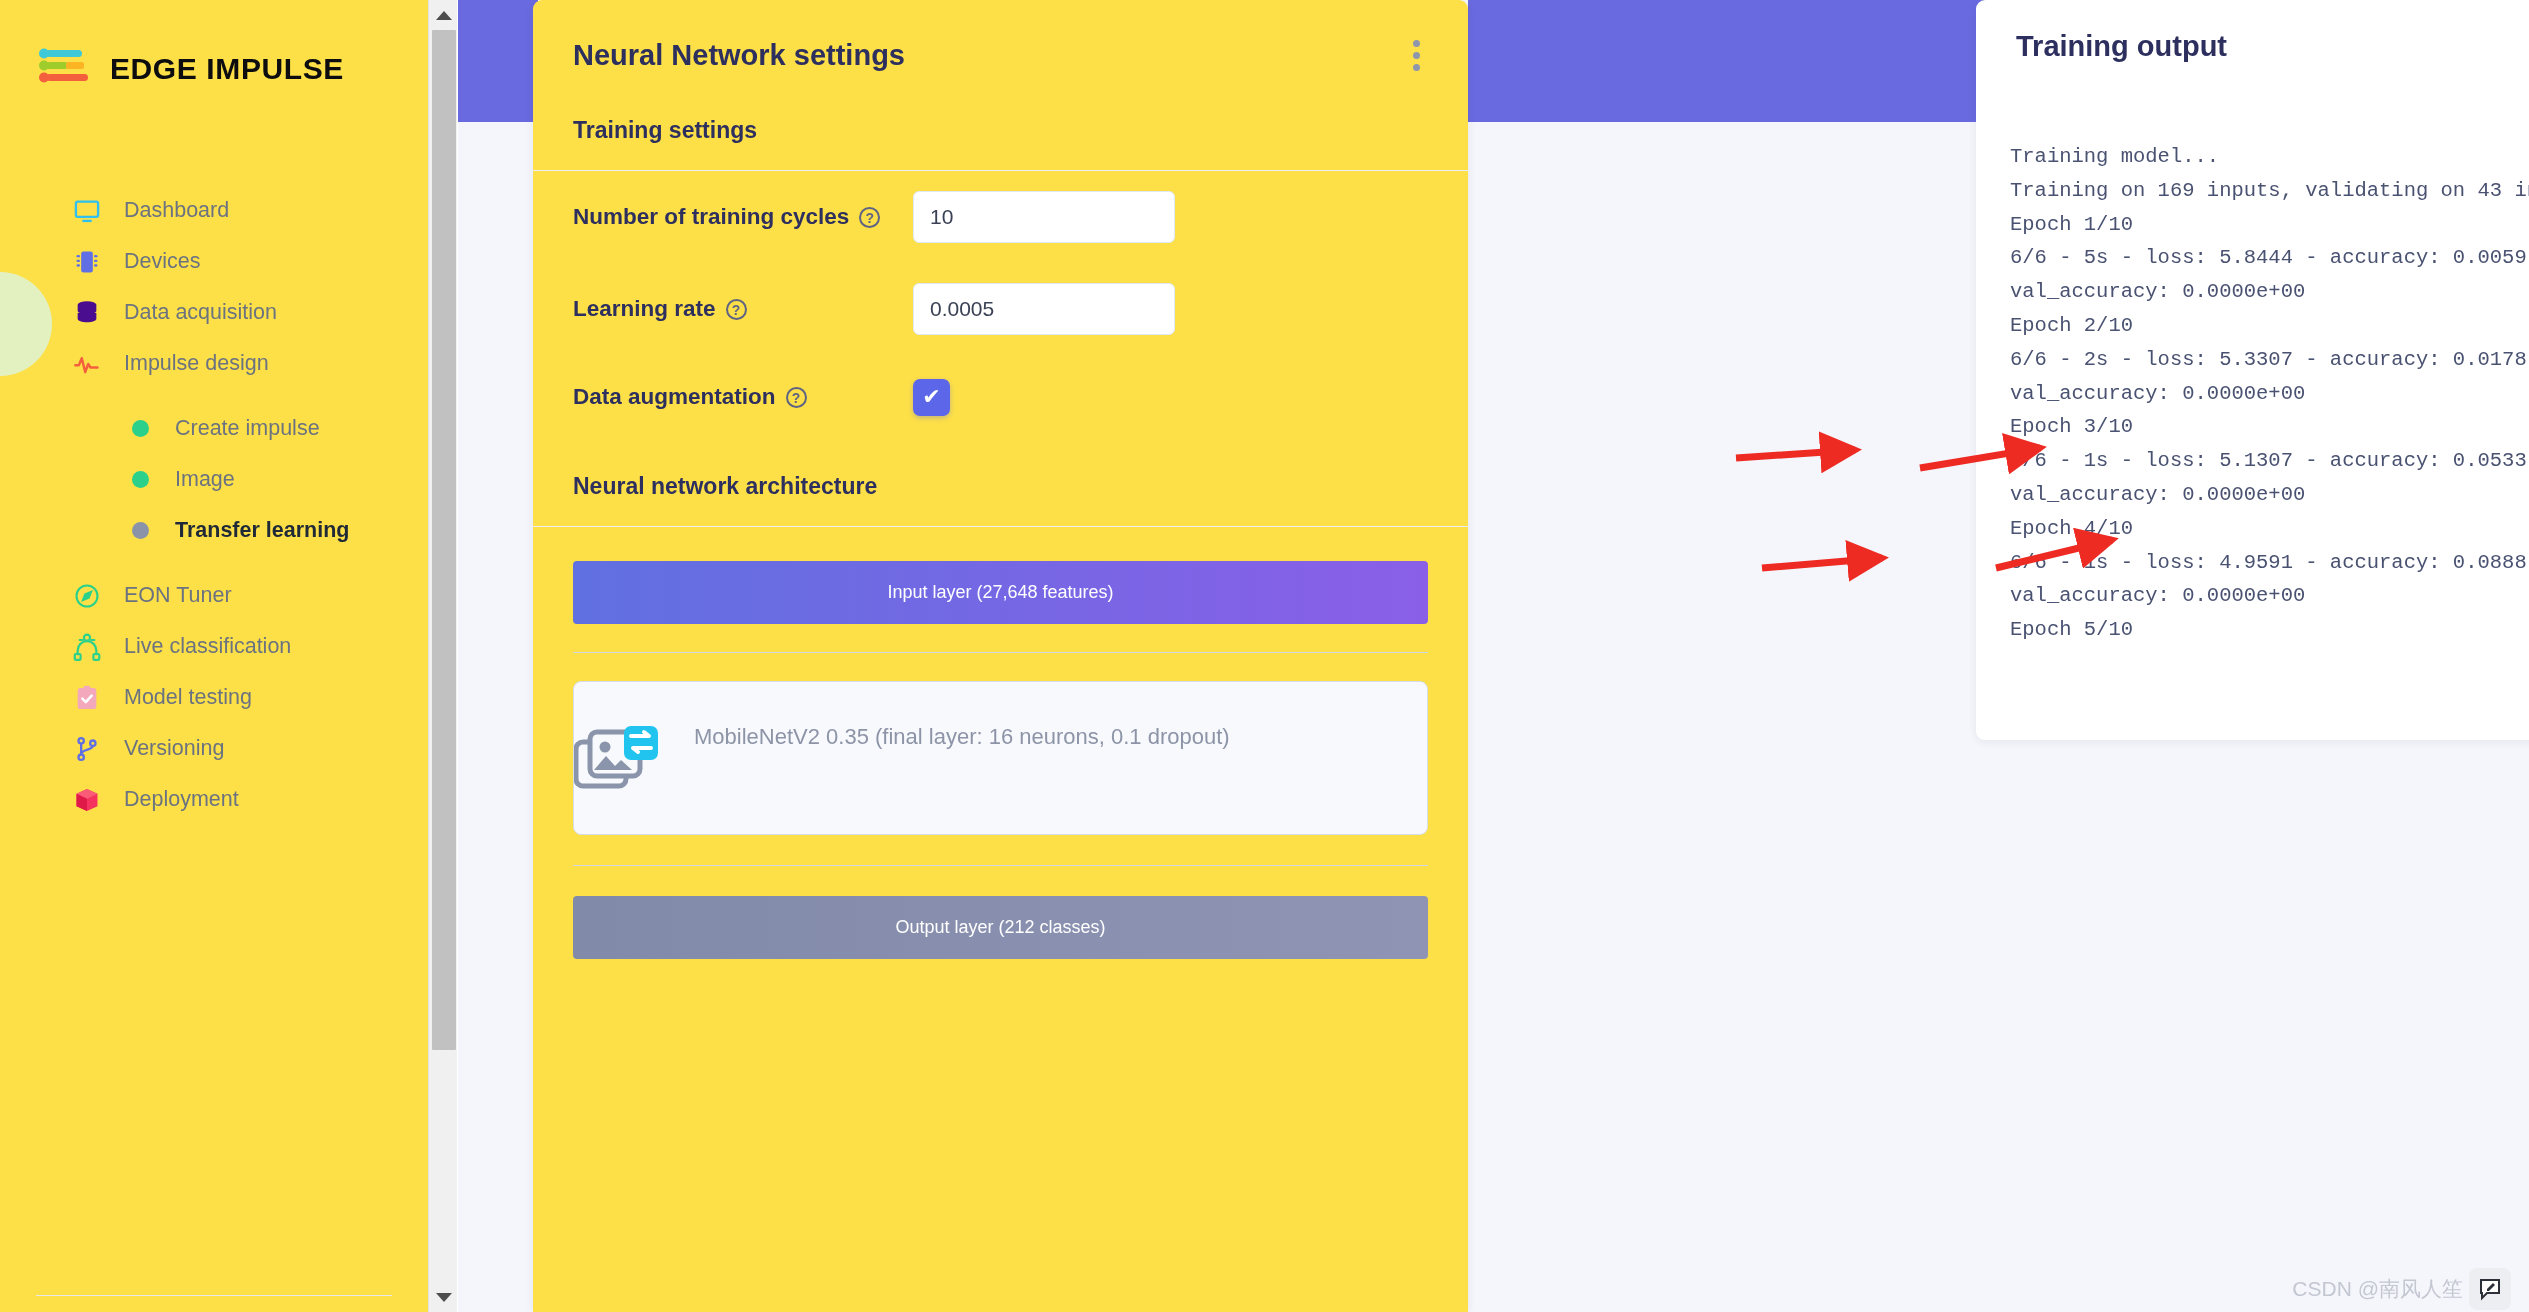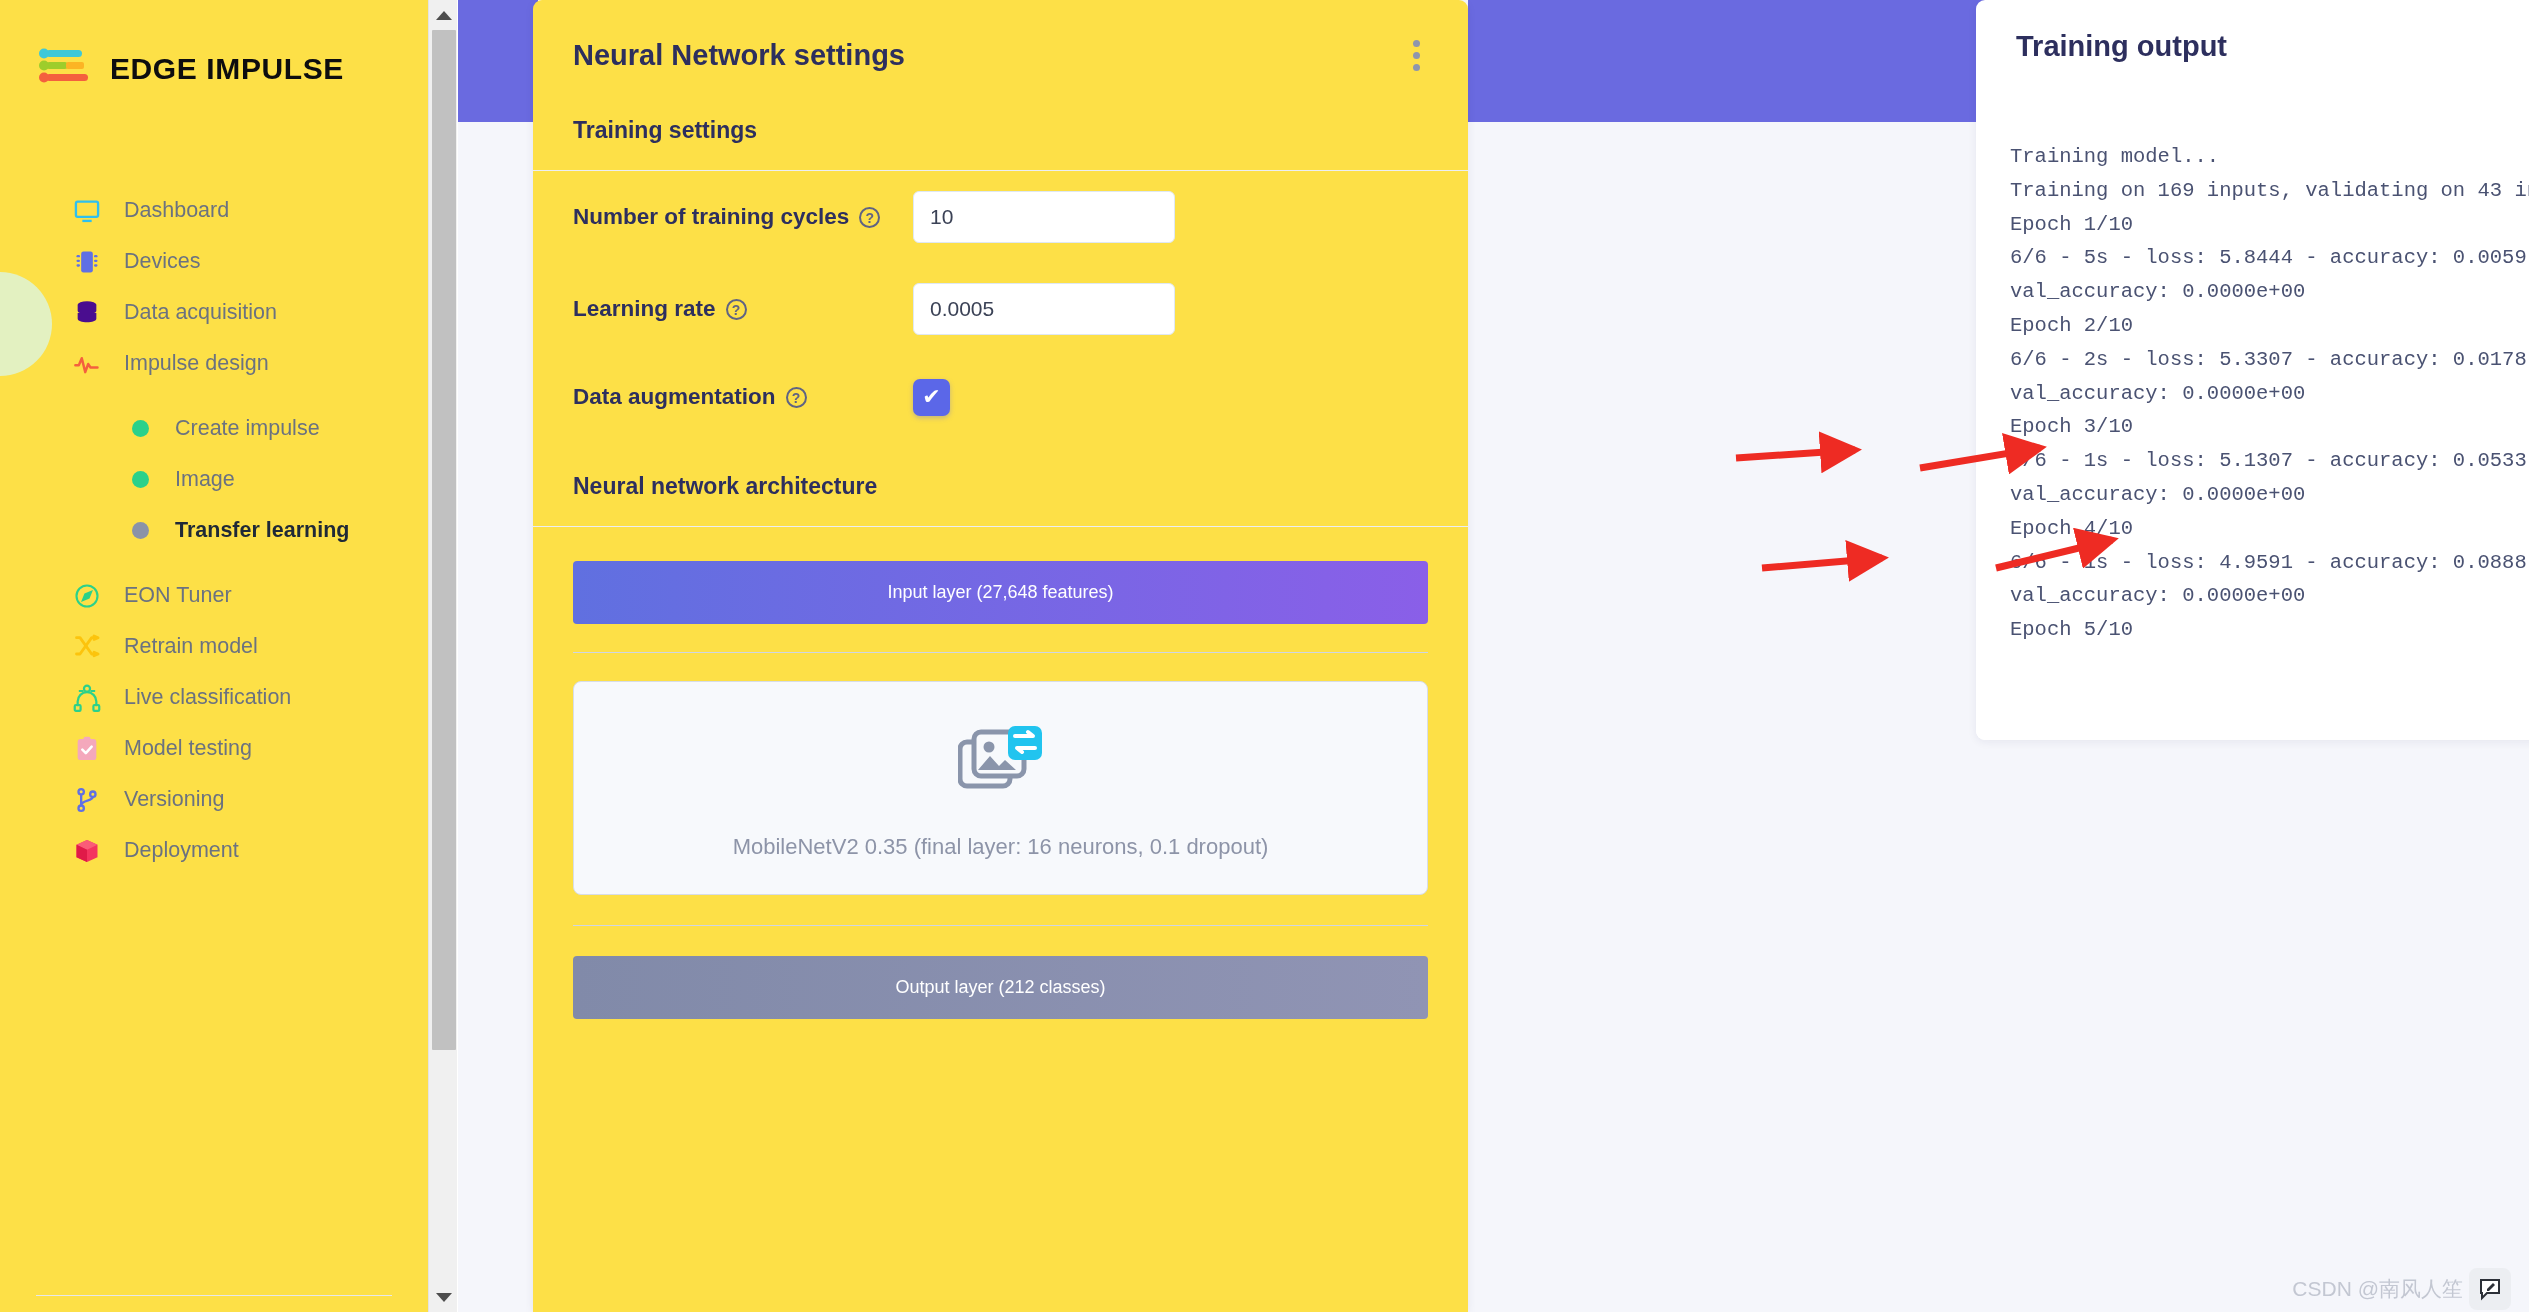--- a/index.html
+++ b/index.html
@@ -144,21 +144,21 @@
     cursor: pointer;
   }
   .layer-input  { background: linear-gradient(90deg,#6070e0 0%, #8a5fe8 100%); }
   .layer-output { background: linear-gradient(90deg,#818aa9 0%, #9094b4 100%); }
   .arch-sep { height: 1px; background: #cfd6e4; margin: 28px 0; }
 
   .model-card {
     border: 1px solid #d7dde8; border-radius: 8px;
     background: #f7f9fc;
     padding: 42px 0 34px 0;
-    display: flex; flex-direction: column; align-items: center; gap: 34px;
+    display: flex; flex-direction: row; align-items: flex-start; gap: 34px;
     cursor: pointer;
   }
   .model-card-label { font-size: 22px; color: #8d94a8; }
 
   .choose-model {
     margin-top: 26px;
     height: 63px; border: 2px dashed #c8cfdd; border-radius: 7px;
     background: #fff; display: flex; align-items: center; justify-content: center;
     font-size: 22px; color: #7e879c; cursor: pointer;
   }
@@ -305,31 +305,20 @@
       <div class="nav-item">
         <span class="nav-icon">
           <svg width="28" height="28" viewBox="0 0 24 24" fill="none" stroke="#2bd18a" stroke-width="1.8">
             <circle cx="12" cy="12" r="9"></circle>
               <path d="M15.5 8.5l-2 5-5 2 2-5z" fill="#2bd18a"></path>
           </svg>
         </span>
         <span class="nav-label">EON Tuner</span>
       </div>
 
-      <div class="nav-item">
-        <span class="nav-icon">
-          <svg width="28" height="28" viewBox="0 0 24 24" fill="none" stroke="#fcc40d" stroke-width="2.4" stroke-linecap="round" stroke-linejoin="round">
-            <path d="M3 4h3l10 14h4"></path>
-              <path d="M3 18h3l10-14h4"></path>
-            <path d="M18 2.5L21.5 4 18 5.5" fill="#fcc40d"></path>
-              <path d="M18 16.5L21.5 18 18 19.5" fill="#fcc40d"></path>
-          </svg>
-        </span>
-        <span class="nav-label">Retrain model</span>
-      </div>
 
       <div class="nav-item">
         <span class="nav-icon">
           <svg width="28" height="28" viewBox="0 0 24 24" fill="none" stroke="#2bd18a" stroke-width="1.9">
             <path d="M4 19v-4a8 8 0 0116 0v4"></path>
             <rect x="1.5" y="18" width="5" height="5" rx="1"></rect>
             <rect x="17.5" y="18" width="5" height="5" rx="1"></rect>
             <circle cx="12" cy="4" r="2.6"></circle>
             <path d="M5 6h4M15 6h4"></path>
           </svg>

